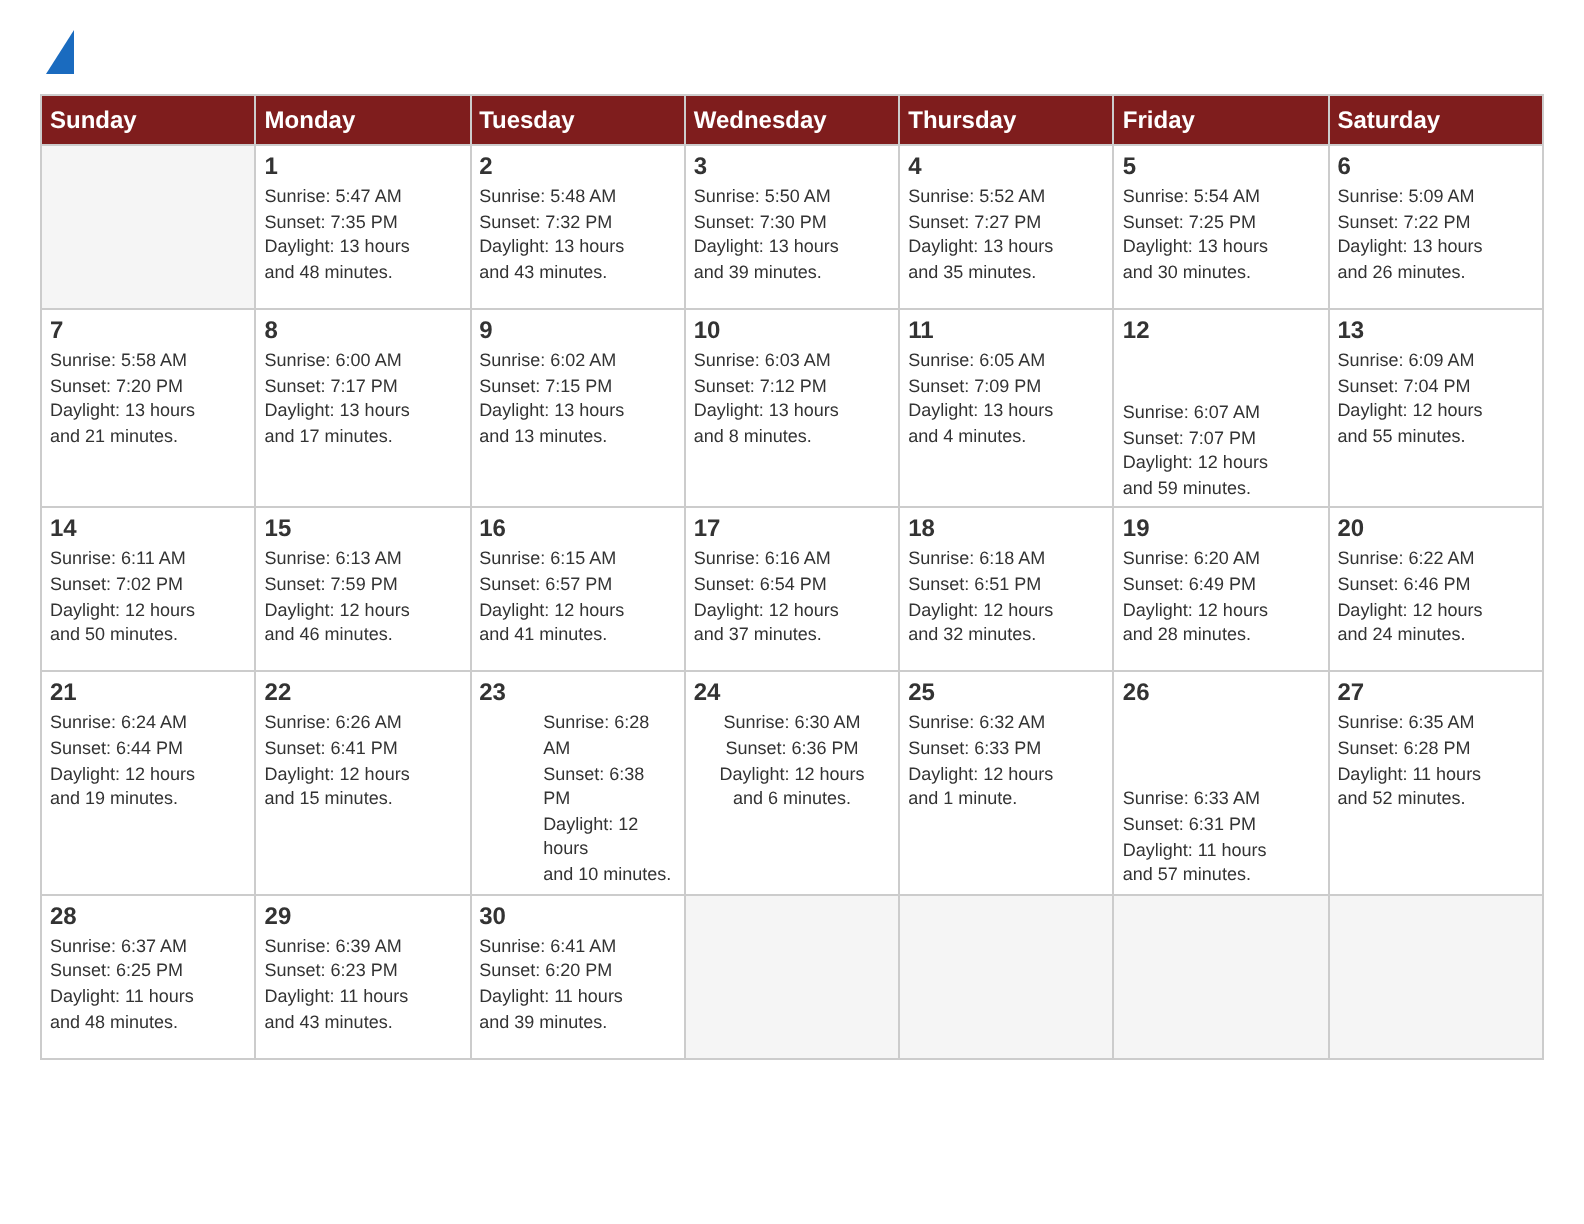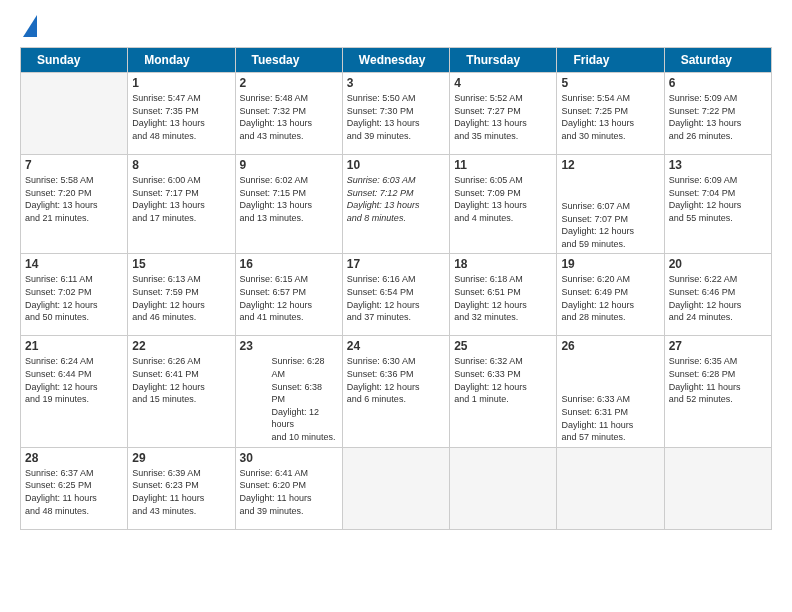--- a/index.html
+++ b/index.html
@@ -53,25 +53,25 @@
     .location {
       font-size: 14px;
       color: #555;
     }
     .calendar {
       width: 100%;
       border-collapse: collapse;
       table-layout: fixed;
     }
     .calendar th {
-      background: #0369a1;
+      background: #7f1d1d;
       color: #fff;
       font-size: 12px;
       font-weight: bold;
-      padding: 5px 16px;
+      padding: 5px 4px;
       text-align: left;
       border: 1px solid #ccc;
     }
     .calendar td {
       border: 1px solid #ccc;
       vertical-align: top;
       padding: 3px 4px;
       font-size: 9.5px;
       color: #333;
       height: 82px;
@@ -184,21 +184,21 @@
           </td>
           <td>
             <span class="day-number">9</span>
             <div class="day-info" style="white-space: pre-line;">Sunrise: 6:02 AM
 Sunset: 7:15 PM
 Daylight: 13 hours
 and 13 minutes.</div>
           </td>
           <td>
             <span class="day-number">10</span>
-            <div class="day-info" style="white-space: pre-line; font-style: italic;">Sunrise: 6:03 AM
+            <div class="day-info" style="white-space: pre-line;">Sunrise: 6:03 AM
 Sunset: 7:12 PM
 Daylight: 13 hours
 and 8 minutes.</div>
           </td>
           <td>
             <span class="day-number">11</span>
             <div class="day-info" style="white-space: pre-line;">Sunrise: 6:05 AM
 Sunset: 7:09 PM
 Daylight: 13 hours
 and 4 minutes.</div>
@@ -286,21 +286,21 @@
           </td>
           <td>
             <span class="day-number">23</span>
             <div class="day-info" style="white-space: pre-line; margin-left: 32px;">Sunrise: 6:28 AM
 Sunset: 6:38 PM
 Daylight: 12 hours
 and 10 minutes.</div>
           </td>
           <td>
             <span class="day-number">24</span>
-            <div class="day-info" style="white-space: pre-line;">Sunrise: 6:30 AM
+            <div class="day-info" style="white-space: pre-line; text-align: center;">Sunrise: 6:30 AM
 Sunset: 6:36 PM
 Daylight: 12 hours
 and 6 minutes.</div>
           </td>
           <td>
             <span class="day-number">25</span>
             <div class="day-info" style="white-space: pre-line;">Sunrise: 6:32 AM
 Sunset: 6:33 PM
 Daylight: 12 hours
 and 1 minute.</div>

